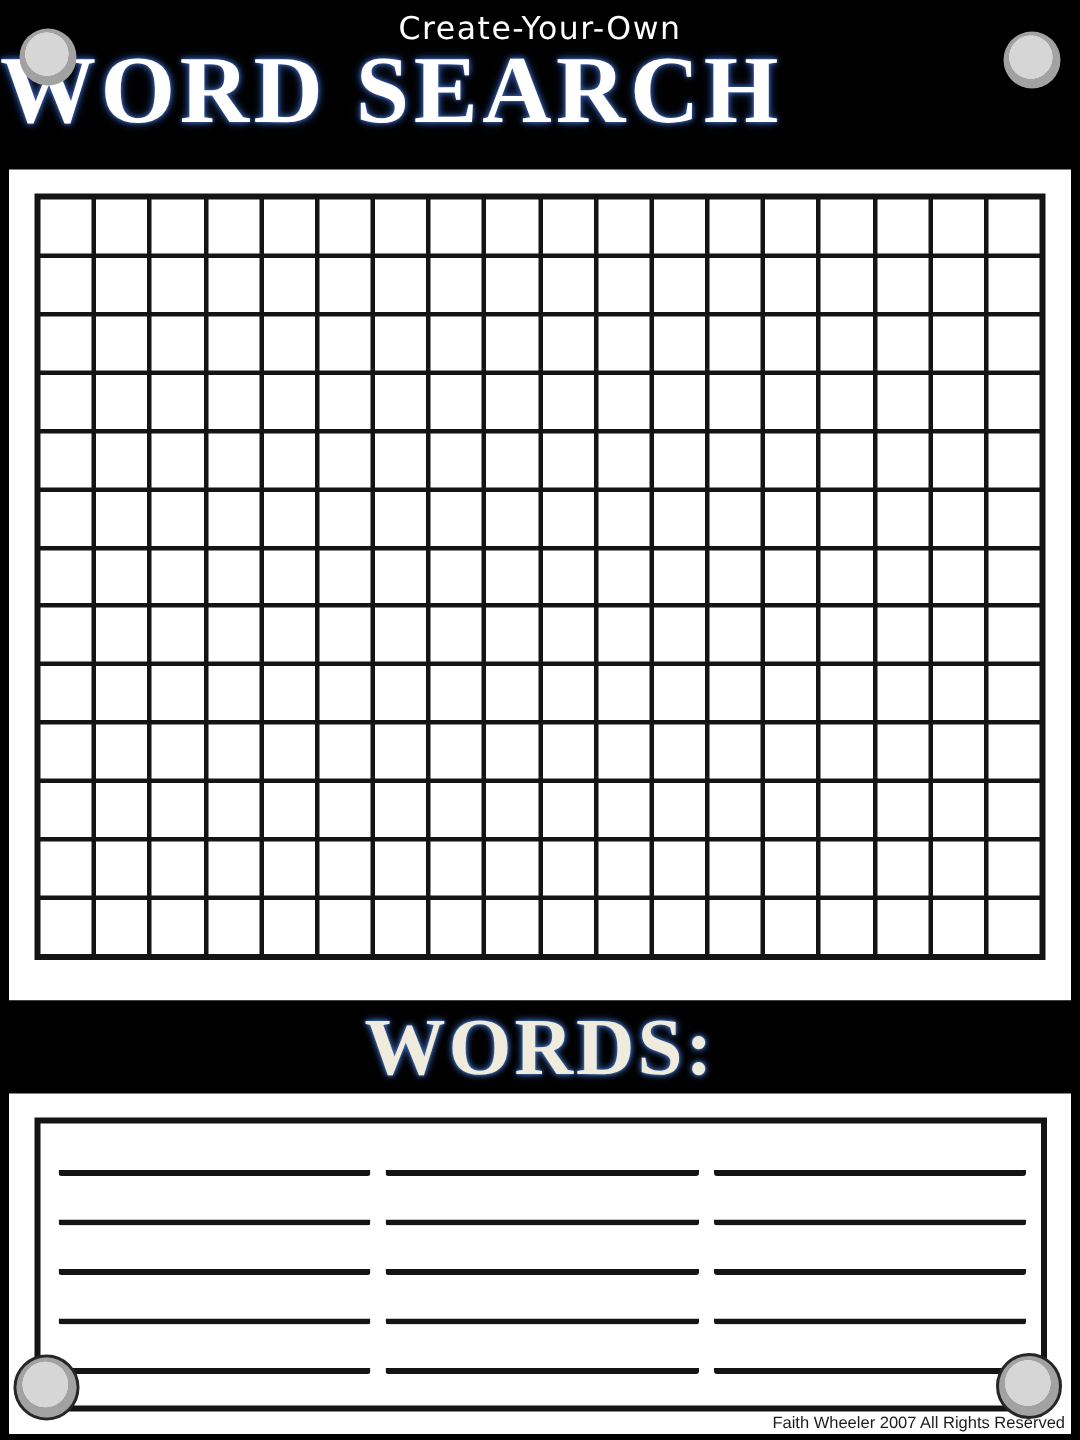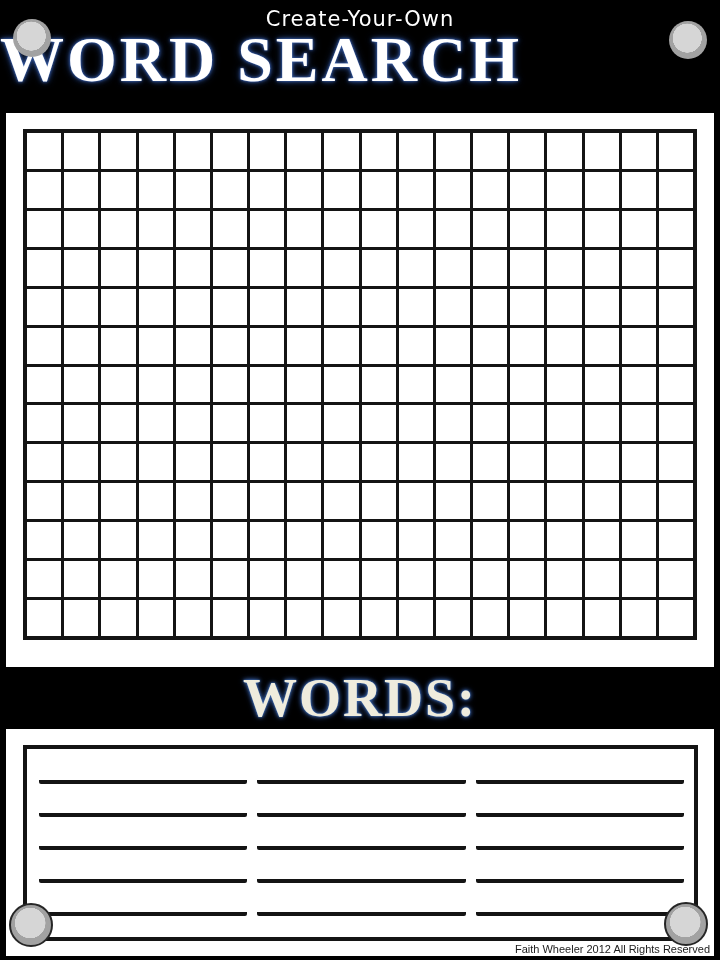--- a/index.html
+++ b/index.html
@@ -340,19 +340,19 @@
           <div class="word-line"></div>
           <div class="word-line"></div>
           <div class="word-line"></div>
           <div class="word-line"></div>
           <div class="word-line"></div>
           <div class="word-line"></div>
           <div class="word-line"></div>
           <div class="word-line"></div>
         </div>
     </div>
-    <div class="copyright">Faith Wheeler 2012 All Rights Reserved</div>
+    <div class="copyright">Faith Wheeler 2007 All Rights Reserved</div>
   </div>
 
   <div class="grommet bl"></div>
   <div class="grommet br"></div>
 
 </div>
 
 </body></html>

